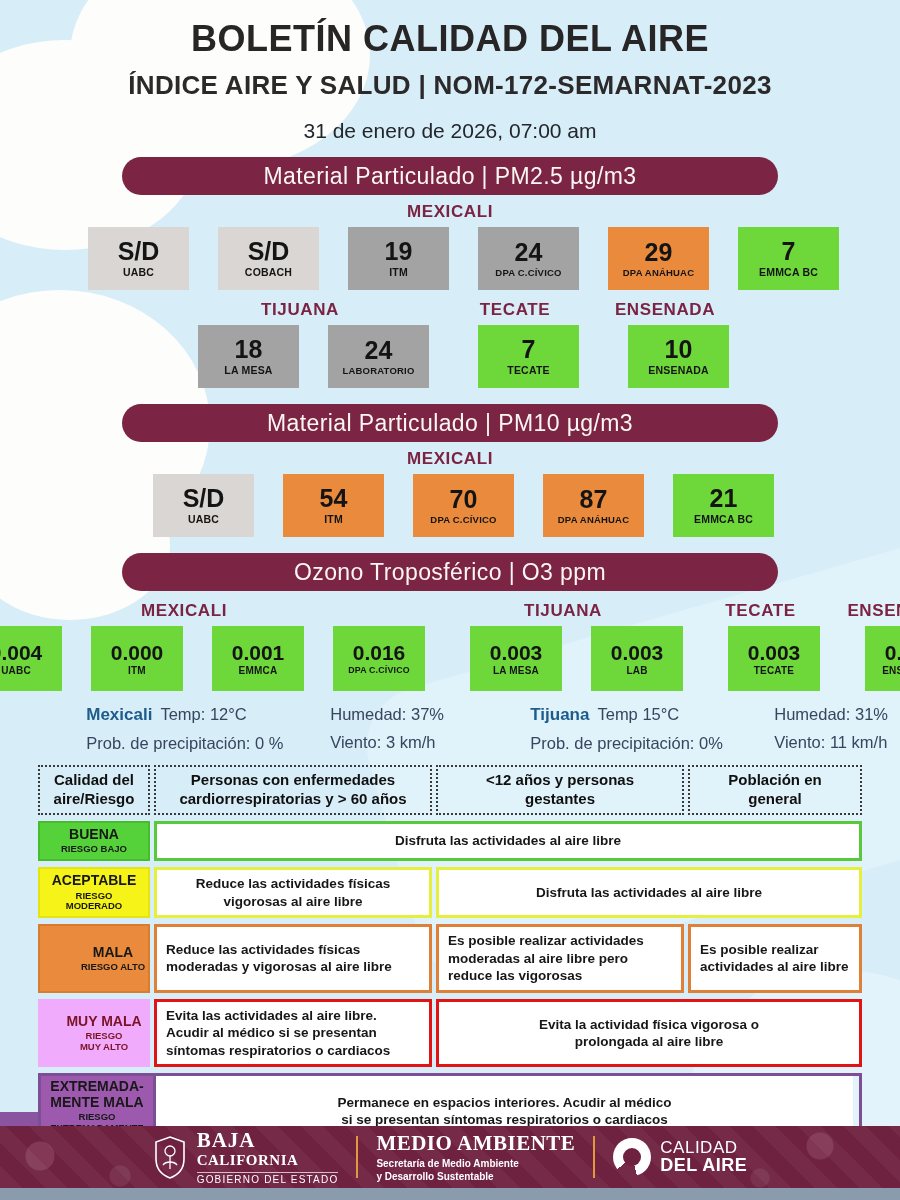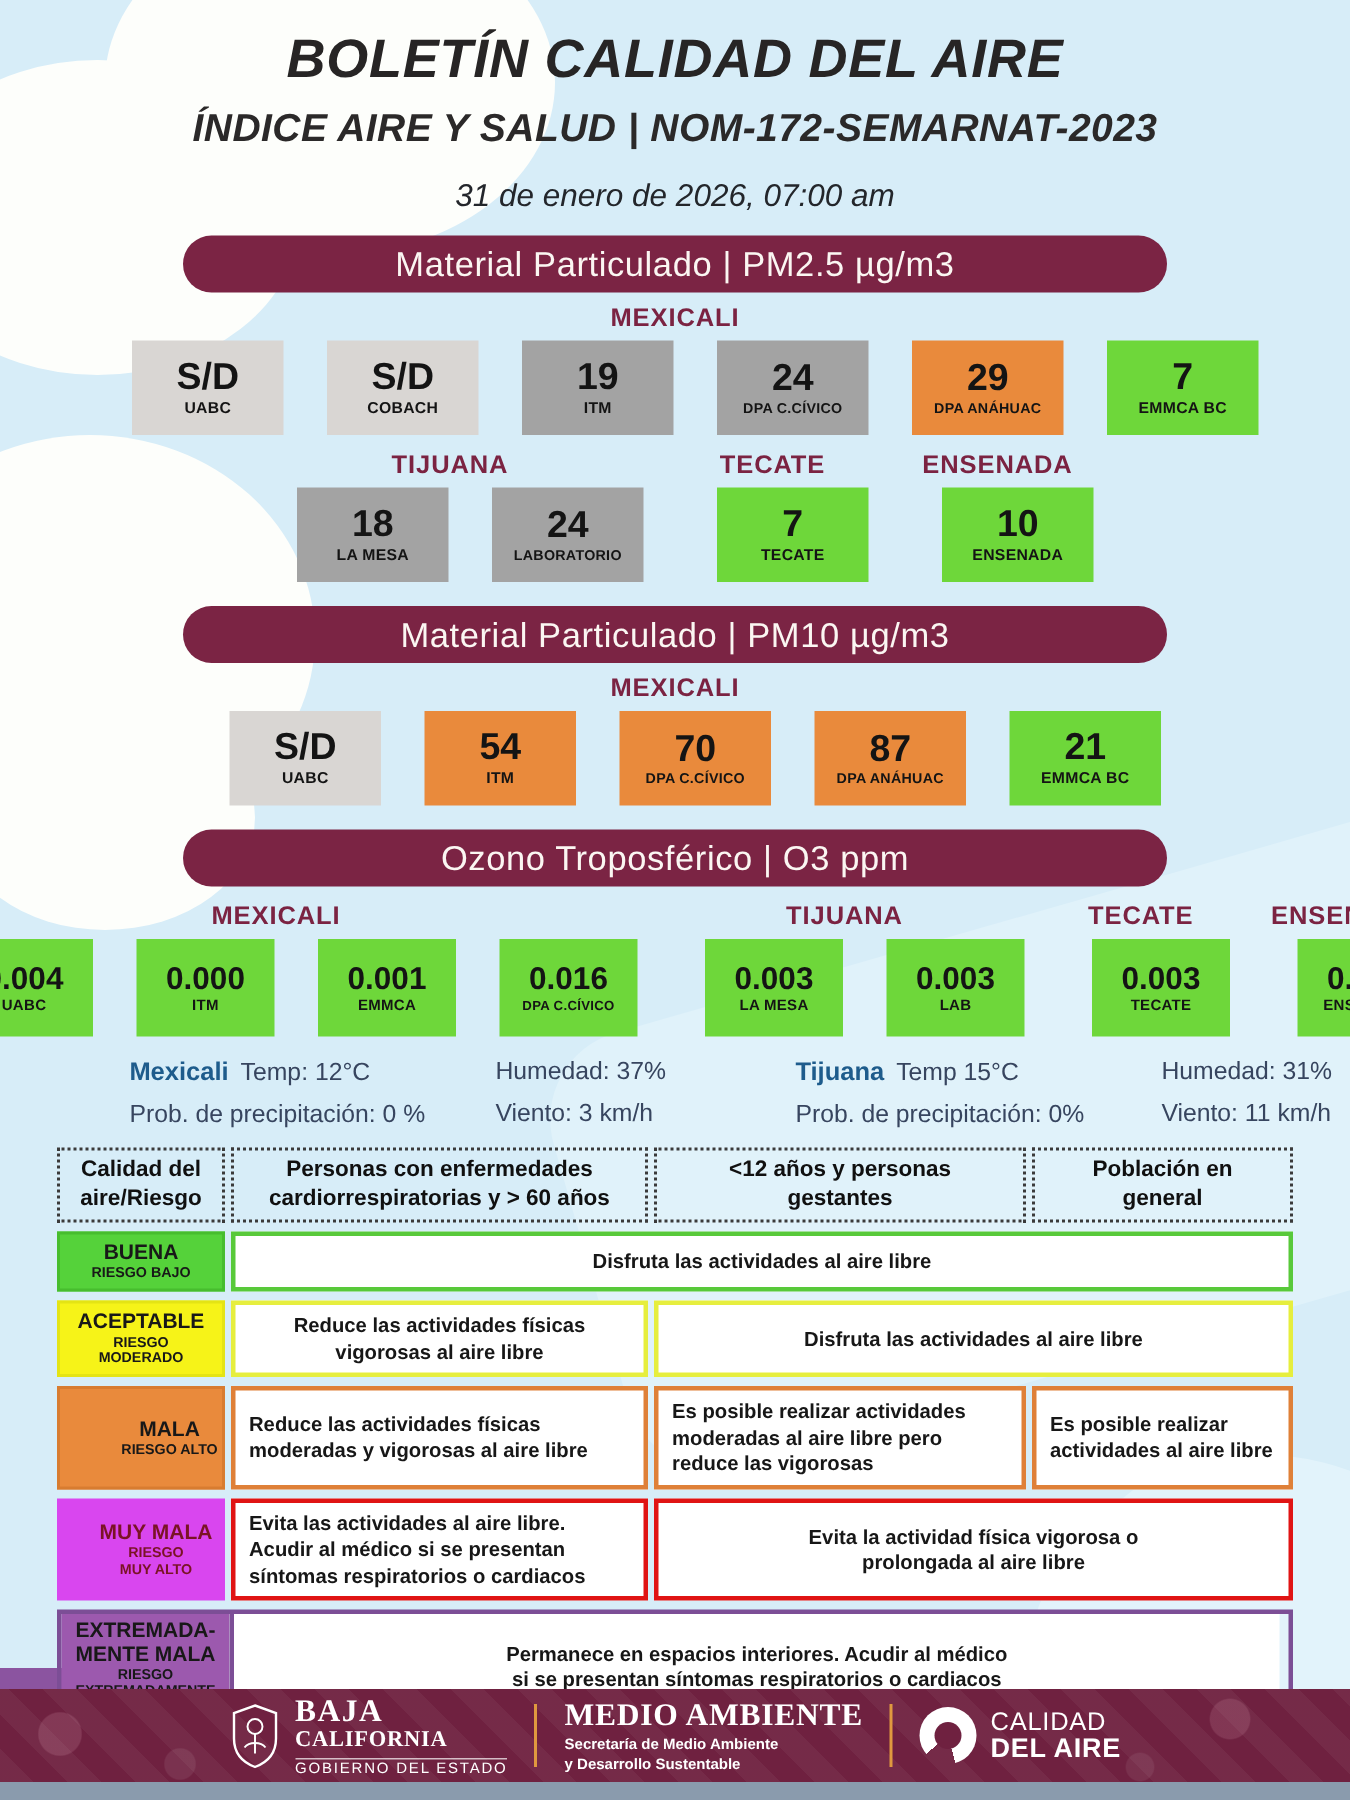--- a/index.html
+++ b/index.html
@@ -20,21 +20,21 @@
   #cloud-c { left:-90px; top:290px; width:300px; height:270px; }
   #cloud-d { left:-30px; top:470px; width:200px; height:150px; }
   #band    { left:380px; top:600px; width:720px; height:300px; background:#e0f2fa; transform:rotate(-16deg); border-radius:60px; position:absolute; z-index:0; }
   #cloud-e { right:-70px; bottom:40px; width:280px; height:150px; }
   #cloud-f { right:-50px; top:970px;  width:220px; height:130px; }
   .purple-accent { position:absolute; left:-14px; top:1112px; width:80px; height:18px; background:#8b54a0; transform:skewX(-32deg); z-index:0; }
 
   .content { position:relative; z-index:1; }
 
   
-  header { text-align:center; padding-top:18px;font-style:italic; }
+  header { text-align:center; padding-top:18px; }
   .main-title { font-size:36px; font-weight:800; letter-spacing:.5px; color:#272525; }
   .sub-title  { font-size:26px; font-weight:600; letter-spacing:.3px; color:#2b2929; margin-top:10px; }
   .date-line  { font-size:21px; font-weight:500; color:#23262b; margin-top:18px; }
 
   
   .pill {
     width:656px; margin:0 auto; height:38px; border-radius:22px;
     background:#7b2444; color:#fbf6f2; font-size:23px; font-weight:500;
     display:flex; align-items:center; justify-content:center; letter-spacing:.4px;
   }
@@ -98,21 +98,21 @@
   .risk-cell.center { justify-content:center; text-align:center; }
   .risk-cell.left { justify-content:flex-start; text-align:left; }
   .span2 { grid-column:span 2; }
   .span3 { grid-column:span 3; }
   .c-green  .risk-label { background:#55d23a; border:2px solid #47bd2e; }
   .c-green  .risk-cell  { border-color:#58c93a; }
   .c-yellow .risk-label { background:#f6f318; border:2px solid #e4e414; }
   .c-yellow .risk-cell  { border-color:#e6ee3e; }
   .c-orange .risk-label { background:#e98a3c; border:2px solid #d87c30;padding-left:40px; }
   .c-orange .risk-cell  { border-color:#df8038; }
-  .c-red    .risk-label { background:#d946ef;padding-left:22px; }
+  .c-red    .risk-label { background:#f0abfc;padding-left:22px; }
   .c-red    .risk-label .level, .c-red .risk-label .risk { color:#7a1325; }
   .c-red    .risk-cell  { border-color:#e01414; }
   .c-purple .risk-label { background:#9c59ae; }
   .c-purple .risk-cell  { border:none; border-left:3px solid #7c4e96; }
   .risk-row { min-height:40px; }
   #risk-rows .risk-row:nth-child(2){ min-height:50px; }
   #risk-rows .risk-row:nth-child(3){ min-height:60px; }
   #risk-rows .risk-row:nth-child(4){ min-height:62px; }
   #risk-rows .risk-row:nth-child(5){ min-height:64px; }
 

